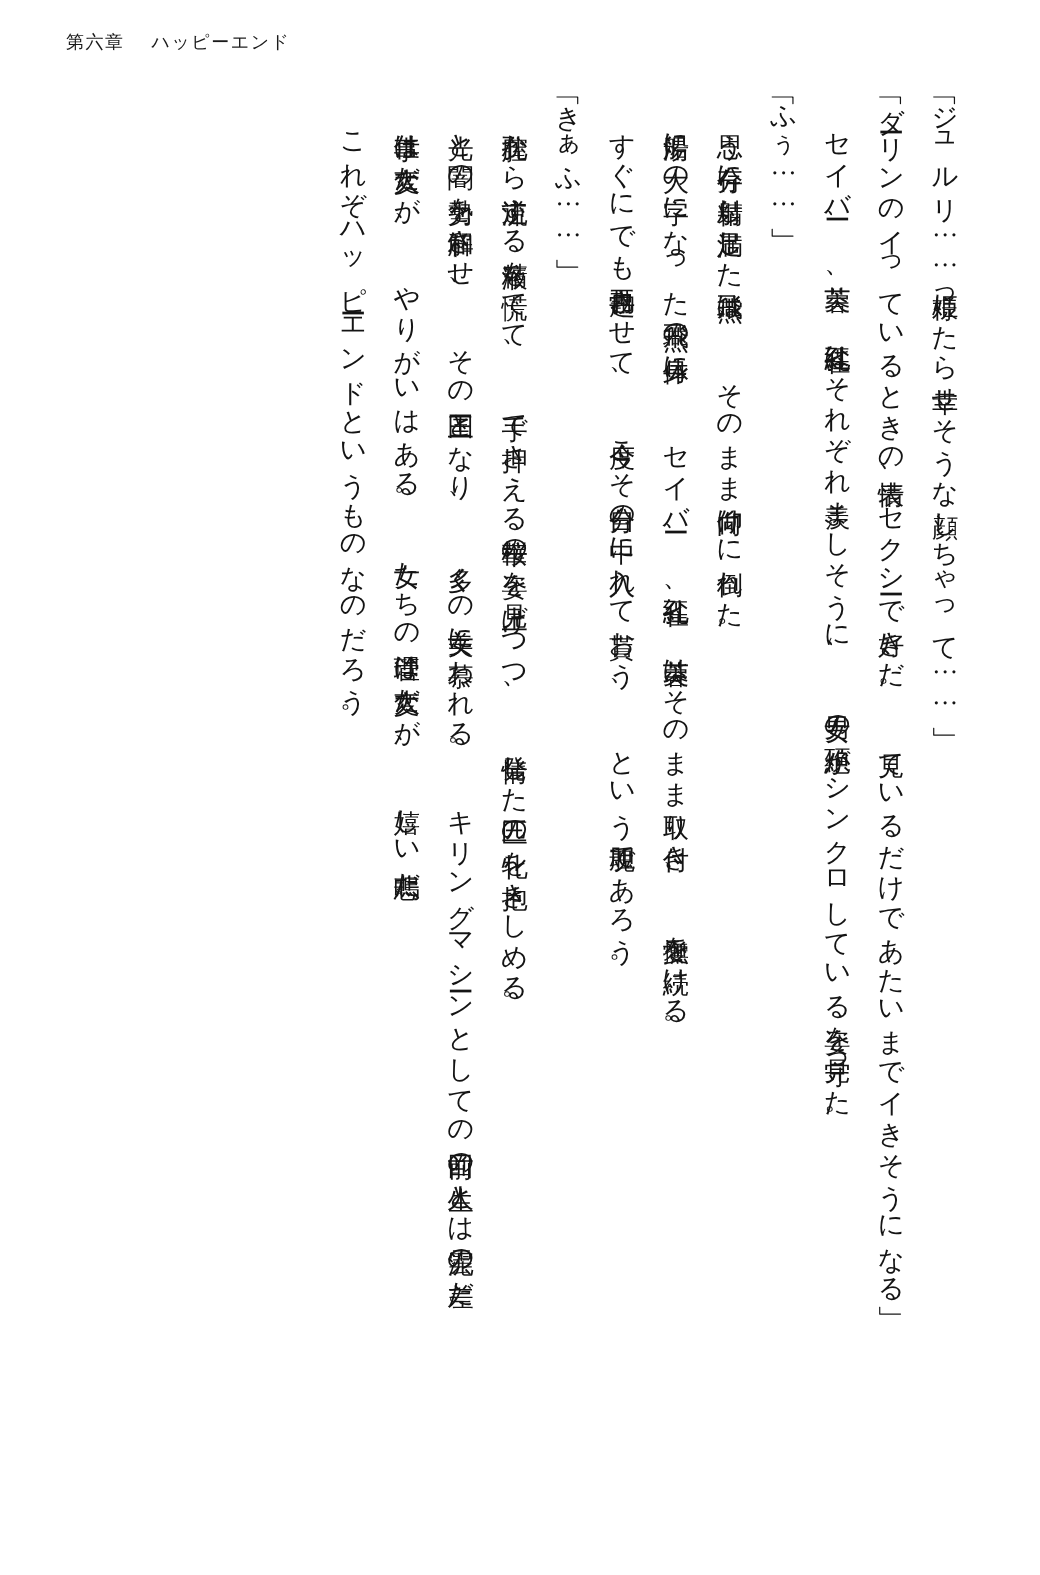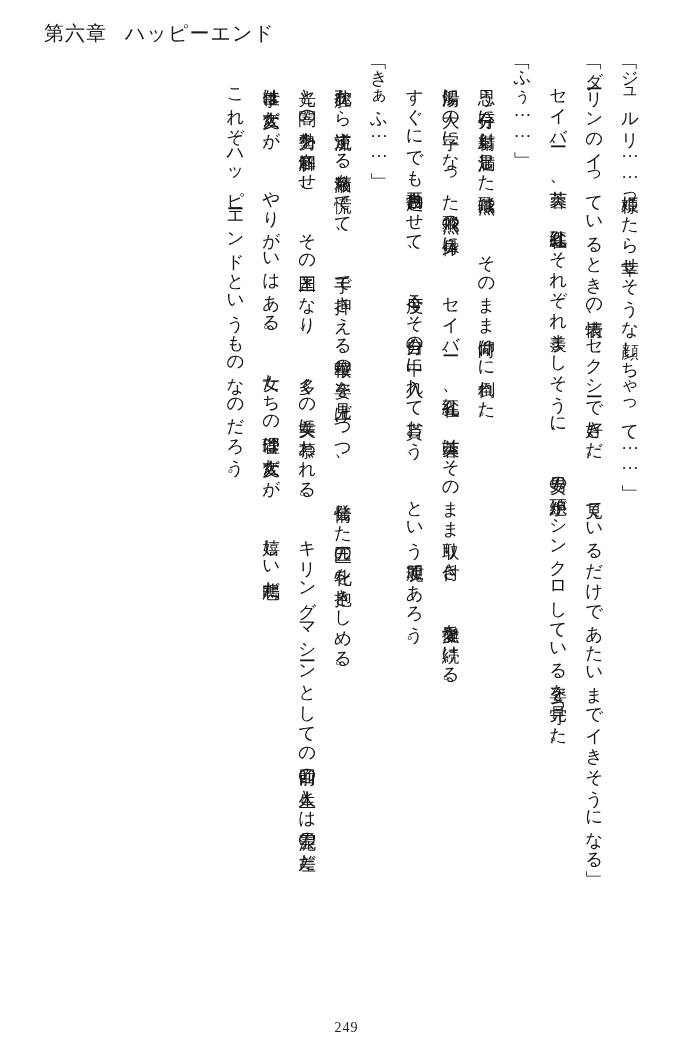--- a/index.html
+++ b/index.html
@@ -23,21 +23,21 @@
     width: 693px;
     height: 1050px;
     background: #ffffff;
   }
 
   
   #header {
     position: absolute;
     left: 44px;
     top: 20px;
-    font-size: 20px;
+    font-size: 12px;
     letter-spacing: 1px;
     white-space: nowrap;
     color: #1a1a1a;
   }
   #header .chap-num {
     margin-right: 18px;
   }
 
   
   #body-text {
@@ -93,15 +93,14 @@
     <p class="indent">思う存分に射精し満足した飛燕は、 そのまま仰向けに倒れた。</p>
     <p class="indent">湯船に大の字になった飛燕の身体に、 セイバー、 紅孔雀、 芙蓉はそのまま取り付き、 愛撫を続ける。</p>
     <p class="indent">すぐにでも再勃起させて、 今度こそ自分の中に入れて貰おう、 という魂胆であろう。</p>
     <p>「きぁふ……」</p>
     <p class="indent">膣孔から逆流する精液を慌てて、 手で押さえる桜華の姿を見上げつつ、 発情した三匹の牝を抱きしめる。</p>
     <p class="indent">光と闇の勢力を和解させ、 その国王となり、 多くの美女に慕われる。 キリングマシーンとしての前回の人生とは雲泥の差だ。</p>
     <p class="indent">仕事は大変だが、 やりがいはある。 女たちの管理は大変だが、 嬉しい悲鳴だ。</p>
     <p class="indent">これぞハッピーエンドというものなのだろう。</p>
   </div>
 
-  <div id="page-number">249</div>
 
 </div>
 
 </body></html>

